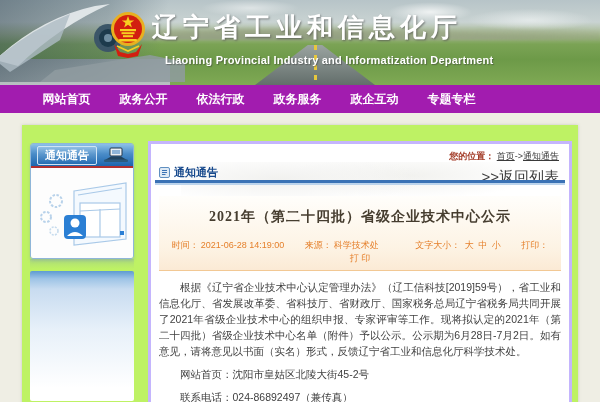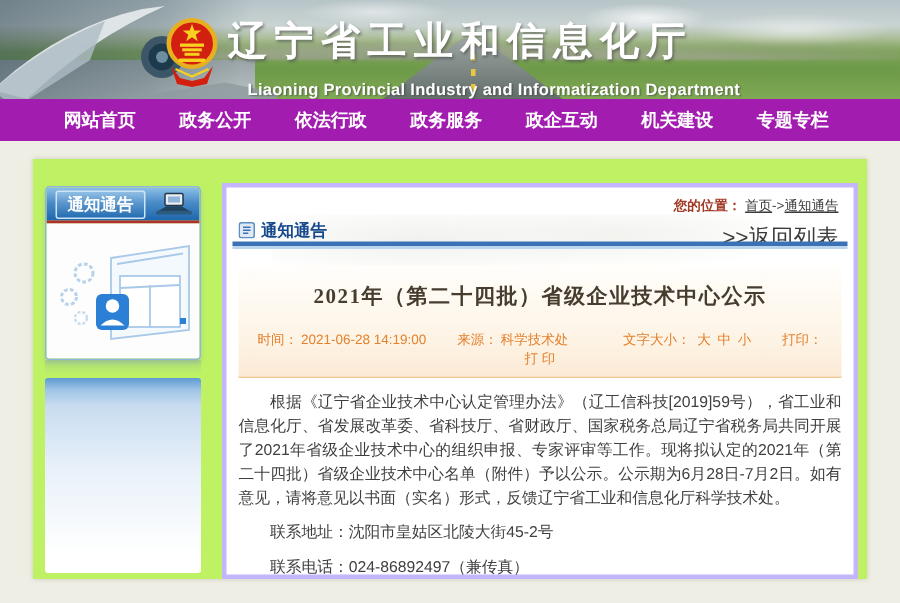--- a/index.html
+++ b/index.html
@@ -1,20 +1,20 @@
 <!DOCTYPE html>
 <html><head>
 <meta charset="utf-8">
 <style>
   * { margin:0; padding:0; box-sizing:border-box; }
   html,body { width:600px; height:402px; overflow:hidden; }
   body { background:#efeee4; font-family:"Liberation Sans","DejaVu Sans",sans-serif; }
 
   
-  .banner { position:relative; height:66px; overflow:hidden;
+  .banner { position:relative; height:85px; overflow:hidden;
     background:linear-gradient(180deg,#b7c4c8 0%,#c9d3d2 26%,#a8bb92 40%,#7ba355 52%,#6d9a48 70%,#7fa954 100%); }
   .banner .clouds { position:absolute; inset:0;
     background:
       radial-gradient(60px 14px at 430px 12px, rgba(255,255,255,.75), transparent 70%),
       radial-gradient(90px 16px at 530px 20px, rgba(245,248,248,.6), transparent 70%),
       radial-gradient(70px 12px at 250px 8px, rgba(255,255,255,.5), transparent 70%); }
   .banner .hills { position:absolute; left:120px; right:0; top:26px; height:14px;
     background:radial-gradient(50% 100% at 35% 100%, #8e9b7e 0%, #9aa687 60%, transparent 100%),
                radial-gradient(40% 100% at 75% 100%, #97a283 0%, transparent 100%);
     filter:blur(1px); }
@@ -123,21 +123,20 @@
   <div class="banner-title">辽宁省工业和信息化厅</div>
   <div class="banner-sub">Liaoning Provincial Industry and Informatization Department</div>
 </div>
 
 <div class="nav">
   <a>网站首页</a>
   <a>政务公开</a>
   <a>依法行政</a>
   <a>政务服务</a>
   <a>政企互动</a>
-  <a>机关建设</a>
   <a>专题专栏</a>
 </div>
 
 <div class="page">
 
   <div class="side">
     <div class="side-box">
       <div class="side-head">
         <span class="side-head-label">通知通告</span>
         <svg class="comp" width="26" height="16">
@@ -198,20 +197,20 @@
           <span class="clickable">大</span>
           <span class="clickable">中</span>
           <span class="clickable">小</span><span class="gap"></span>
           <span>打印：</span>
           <span class="clickable">打 印</span>
         </div>
       </div>
 
       <div class="body-text">
         <p class="p1">根据《辽宁省企业技术中心认定管理办法》（辽工信科技[2019]59号），省工业和信息化厅、省发展改革委、省科技厅、省财政厅、国家税务总局辽宁省税务局共同开展了2021年省级企业技术中心的组织申报、专家评审等工作。现将拟认定的2021年（第二十四批）省级企业技术中心名单（附件）予以公示。公示期为6月28日-7月2日。如有意见，请将意见以书面（实名）形式，反馈辽宁省工业和信息化厅科学技术处。</p>
-        <p class="pline">联系地址：沈阳市皇姑区北陵大街45-2号</p>
+        <p class="pline">网站首页：沈阳市皇姑区北陵大街45-2号</p>
         <p class="pline">联系电话：024-86892497（兼传真）</p>
 
       </div>
 
     </div>
   </div>
 </div>
 
 </body></html>

